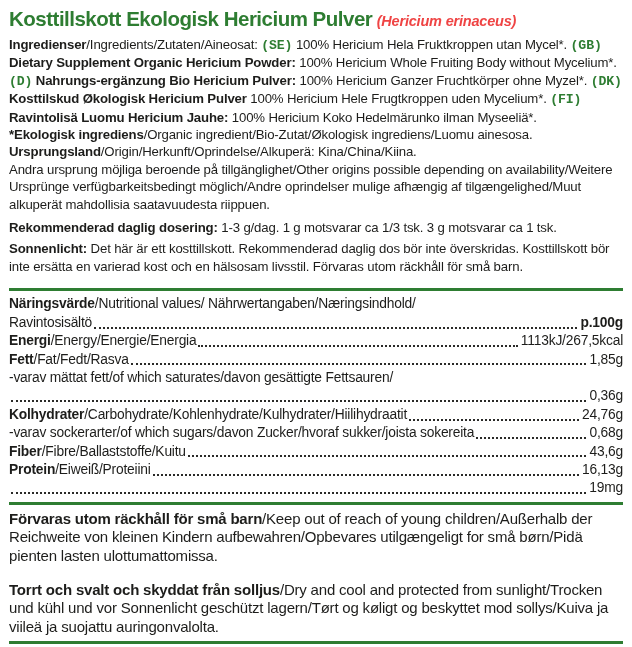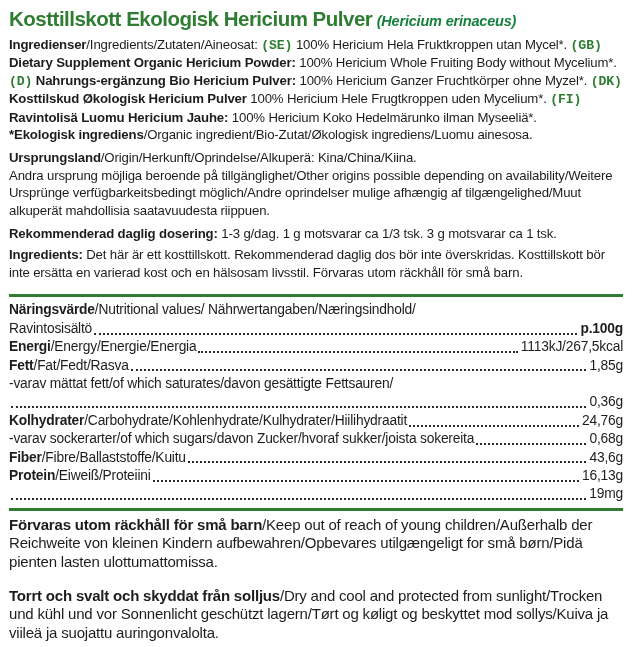--- a/index.html
+++ b/index.html
@@ -9,25 +9,25 @@
   }
   .label-sheet{padding:5px 9px 0 9px;box-sizing:border-box;width:632px;}
   p{margin:0;}
   .b{font-weight:bold;}
   .gb{color:var(--green);font-weight:bold;font-family:Liberation Mono, monospace;}
   .title-line{margin-top:2px;white-space:nowrap;}
   .title-main{
     color:var(--green);font-weight:bold;font-size:20.5px;letter-spacing:-0.5px;
   }
   .title-latin{
-    font-style:italic;font-weight:600;font-size:14.5px;letter-spacing:-0.2px;color:#15803d;
+    font-style:italic;font-weight:600;font-size:14.5px;letter-spacing:-0.2px;color:#ef4444;
   }
   .body-text{font-size:13.2px;line-height:17.4px;letter-spacing:-0.15px;}
   .sec-ingredients{margin-top:5px;}
-  .sec-origin{margin-top:6px;}
+  .sec-origin{}
   .sec-dosering{margin-top:6px;}
   .sec-information{margin-top:4px;}
   .rule{height:3px;background:var(--green);}
   .rule-1{margin-top:13px;}
   .rule-2{margin-top:4px;}
   .rule-3{margin-top:5px;}
   .nutrition{margin-top:4px;font-size:13.8px;letter-spacing:-0.2px;}
   .nrow{display:flex;align-items:flex-end;line-height:18.4px;}
   .nlabel{white-space:nowrap;}
   .dots{flex:1 1 auto;min-width:8px;border-bottom:2.1px dotted #2a2a28;margin:0 3px 3.5px 2px;}
@@ -47,21 +47,21 @@
   </div>
 
   <p class="body-text sec-ingredients"><span class="b">Ingredienser</span><span>/Ingredients/Zutaten/Aineosat: </span><span class="gb">(SE)</span><span> 100% Hericium Hela Fruktkroppen utan Mycel*. </span><span class="gb">(GB)</span><span> </span><span class="b">Dietary Supplement Organic Hericium Powder:</span><span> 100% Hericium Whole Fruiting Body without Mycelium*. </span><span class="gb">(D)</span><span> </span><span class="b">Nahrungs-ergänzung Bio Hericium Pulver:</span><span> 100% Hericium Ganzer Fruchtkörper ohne Myzel*. </span><span class="gb">(DK)</span><span> </span><span class="b">Kosttilskud Økologisk Hericium Pulver</span><span> 100% Hericium Hele Frugtkroppen uden Mycelium*. </span><span class="gb">(FI)</span><span> </span><span class="b">Ravintolisä Luomu Hericium Jauhe:</span><span> 100% Hericium Koko Hedelmärunko ilman Myseeliä*.</span></p>
   <p class="body-text"><span class="b">*Ekologisk ingrediens</span><span>/Organic ingredient/Bio-Zutat/Økologisk ingrediens/Luomu ainesosa.</span></p>
 
   <p class="body-text sec-origin"><span class="b">Ursprungsland</span><span>/Origin/Herkunft/Oprindelse/Alkuperä: Kina/China/Kiina.</span></p>
   <p class="body-text"><span>Andra ursprung möjliga beroende på tillgänglighet/Other origins possible depending on availability/Weitere Ursprünge verfügbarkeitsbedingt möglich/Andre oprindelser mulige afhængig af tilgængelighed/Muut alkuperät mahdollisia saatavuudesta riippuen.</span></p>
 
   <p class="body-text sec-dosering"><span class="b">Rekommenderad daglig dosering:</span><span> 1-3 g/dag. 1 g motsvarar ca 1/3 tsk. 3 g motsvarar ca 1 tsk.</span></p>
 
-  <p class="body-text sec-information"><span class="b">Ingredients:</span><span> Det här är ett kosttillskott. Rekommenderad daglig dos bör inte överskridas. Kosttillskott bör inte ersätta en varierad kost och en hälsosam livsstil. Förvaras utom räckhåll för små barn.</span></p>
+  <p class="body-text sec-information"><span class="b">Sonnenlicht:</span><span> Det här är ett kosttillskott. Rekommenderad daglig dos bör inte överskridas. Kosttillskott bör inte ersätta en varierad kost och en hälsosam livsstil. Förvaras utom räckhåll för små barn.</span></p>
 
   <div class="rule rule-1"></div>
 
   <div class="nutrition">
       <div class="nrow">
         <span class="nlabel"><span class="b">Näringsvärde</span><span>/Nutritional values/ Nährwertangaben/Næringsindhold/</span></span>
       </div>
       <div class="nrow">
         <span class="nlabel"><span>Ravintosisältö</span></span>
         <span class="dots"></span>

